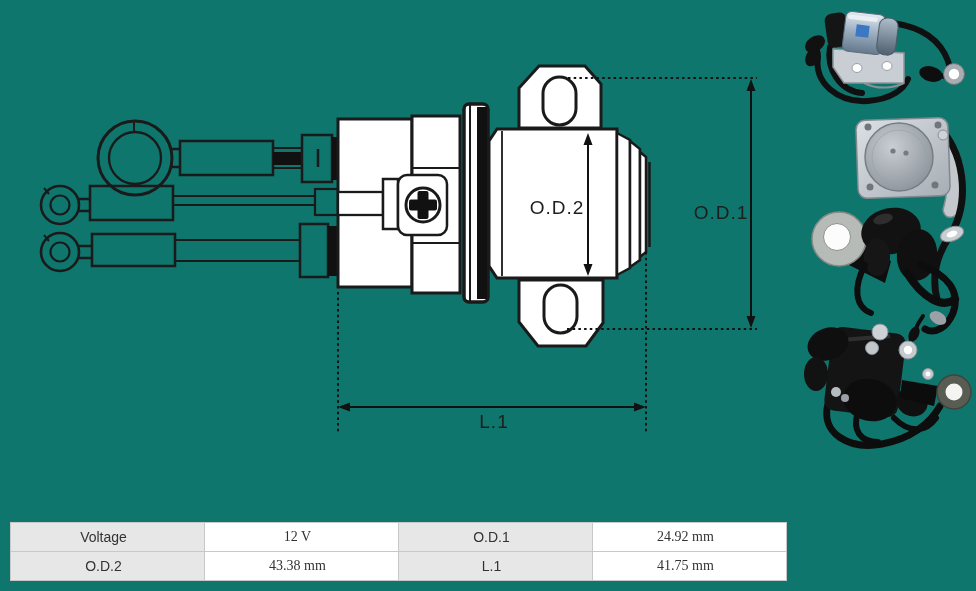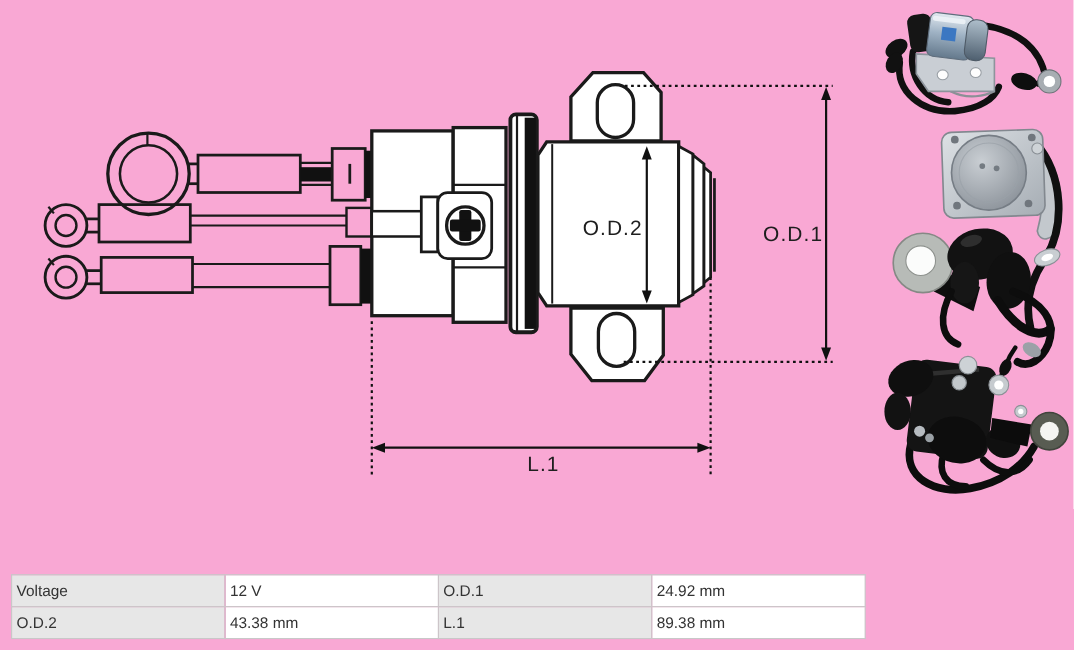--- a/index.html
+++ b/index.html
@@ -1,30 +1,30 @@
 <!DOCTYPE html>
 <html><head>
 <meta charset="utf-8">
 <style>
   html,body{margin:0;padding:0;background:#fff;}
   body{width:976px;height:591px;position:relative;overflow:hidden;
        font-family:"Liberation Sans", sans-serif;}
-  .canvas{position:absolute;inset:0;background:#f9a8d4;}
+  .canvas{position:absolute;inset:0;background:#0f766e;}
   .drawing{position:absolute;left:0;top:0;width:790px;height:470px;}
   .photo{position:absolute;}
   .photo-1{left:800px;top:5px;width:172px;height:110px;}
   .photo-2{left:795px;top:115px;width:181px;height:235px;}
   .photo-3{left:798px;top:312px;width:178px;height:142px;}
   table.spec{position:absolute;left:10px;top:522px;width:777px;
              border-collapse:collapse;table-layout:fixed;
              font-size:14px;color:#333;}
   table.spec td{border:1px solid #c8c8c8;height:28px;padding:0 12px 0 4px;
-                text-align:left;white-space:nowrap;overflow:hidden;}
+                text-align:center;white-space:nowrap;overflow:hidden;}
   table.spec td.lbl{background:#e7e7e7;}
-  table.spec td.val{background:#fff;}
+  table.spec td.val{background:#fff;font-family:Liberation Serif, serif;}
   svg text.dim{font-family:"Liberation Sans", sans-serif;font-size:19px;
                letter-spacing:1px;fill:#1e1e1e;}
 </style>
 </head>
 <body>
 
 <div class="canvas">
 
   <div class="drawing">
     <svg viewBox="0 0 790 470" width="790" height="470" xmlns="http://www.w3.org/2000/svg">
@@ -249,18 +249,18 @@
         <tr>
       <td class="lbl">Voltage</td>
       <td class="val">12 V</td>
       <td class="lbl">O.D.1</td>
       <td class="val">24.92 mm</td>
     </tr>
     <tr>
       <td class="lbl">O.D.2</td>
       <td class="val">43.38 mm</td>
       <td class="lbl">L.1</td>
-      <td class="val">89.38 mm</td>
+      <td class="val">41.75 mm</td>
     </tr>
   </tbody>
     </table>
 
 </div>
 
 </body></html>

